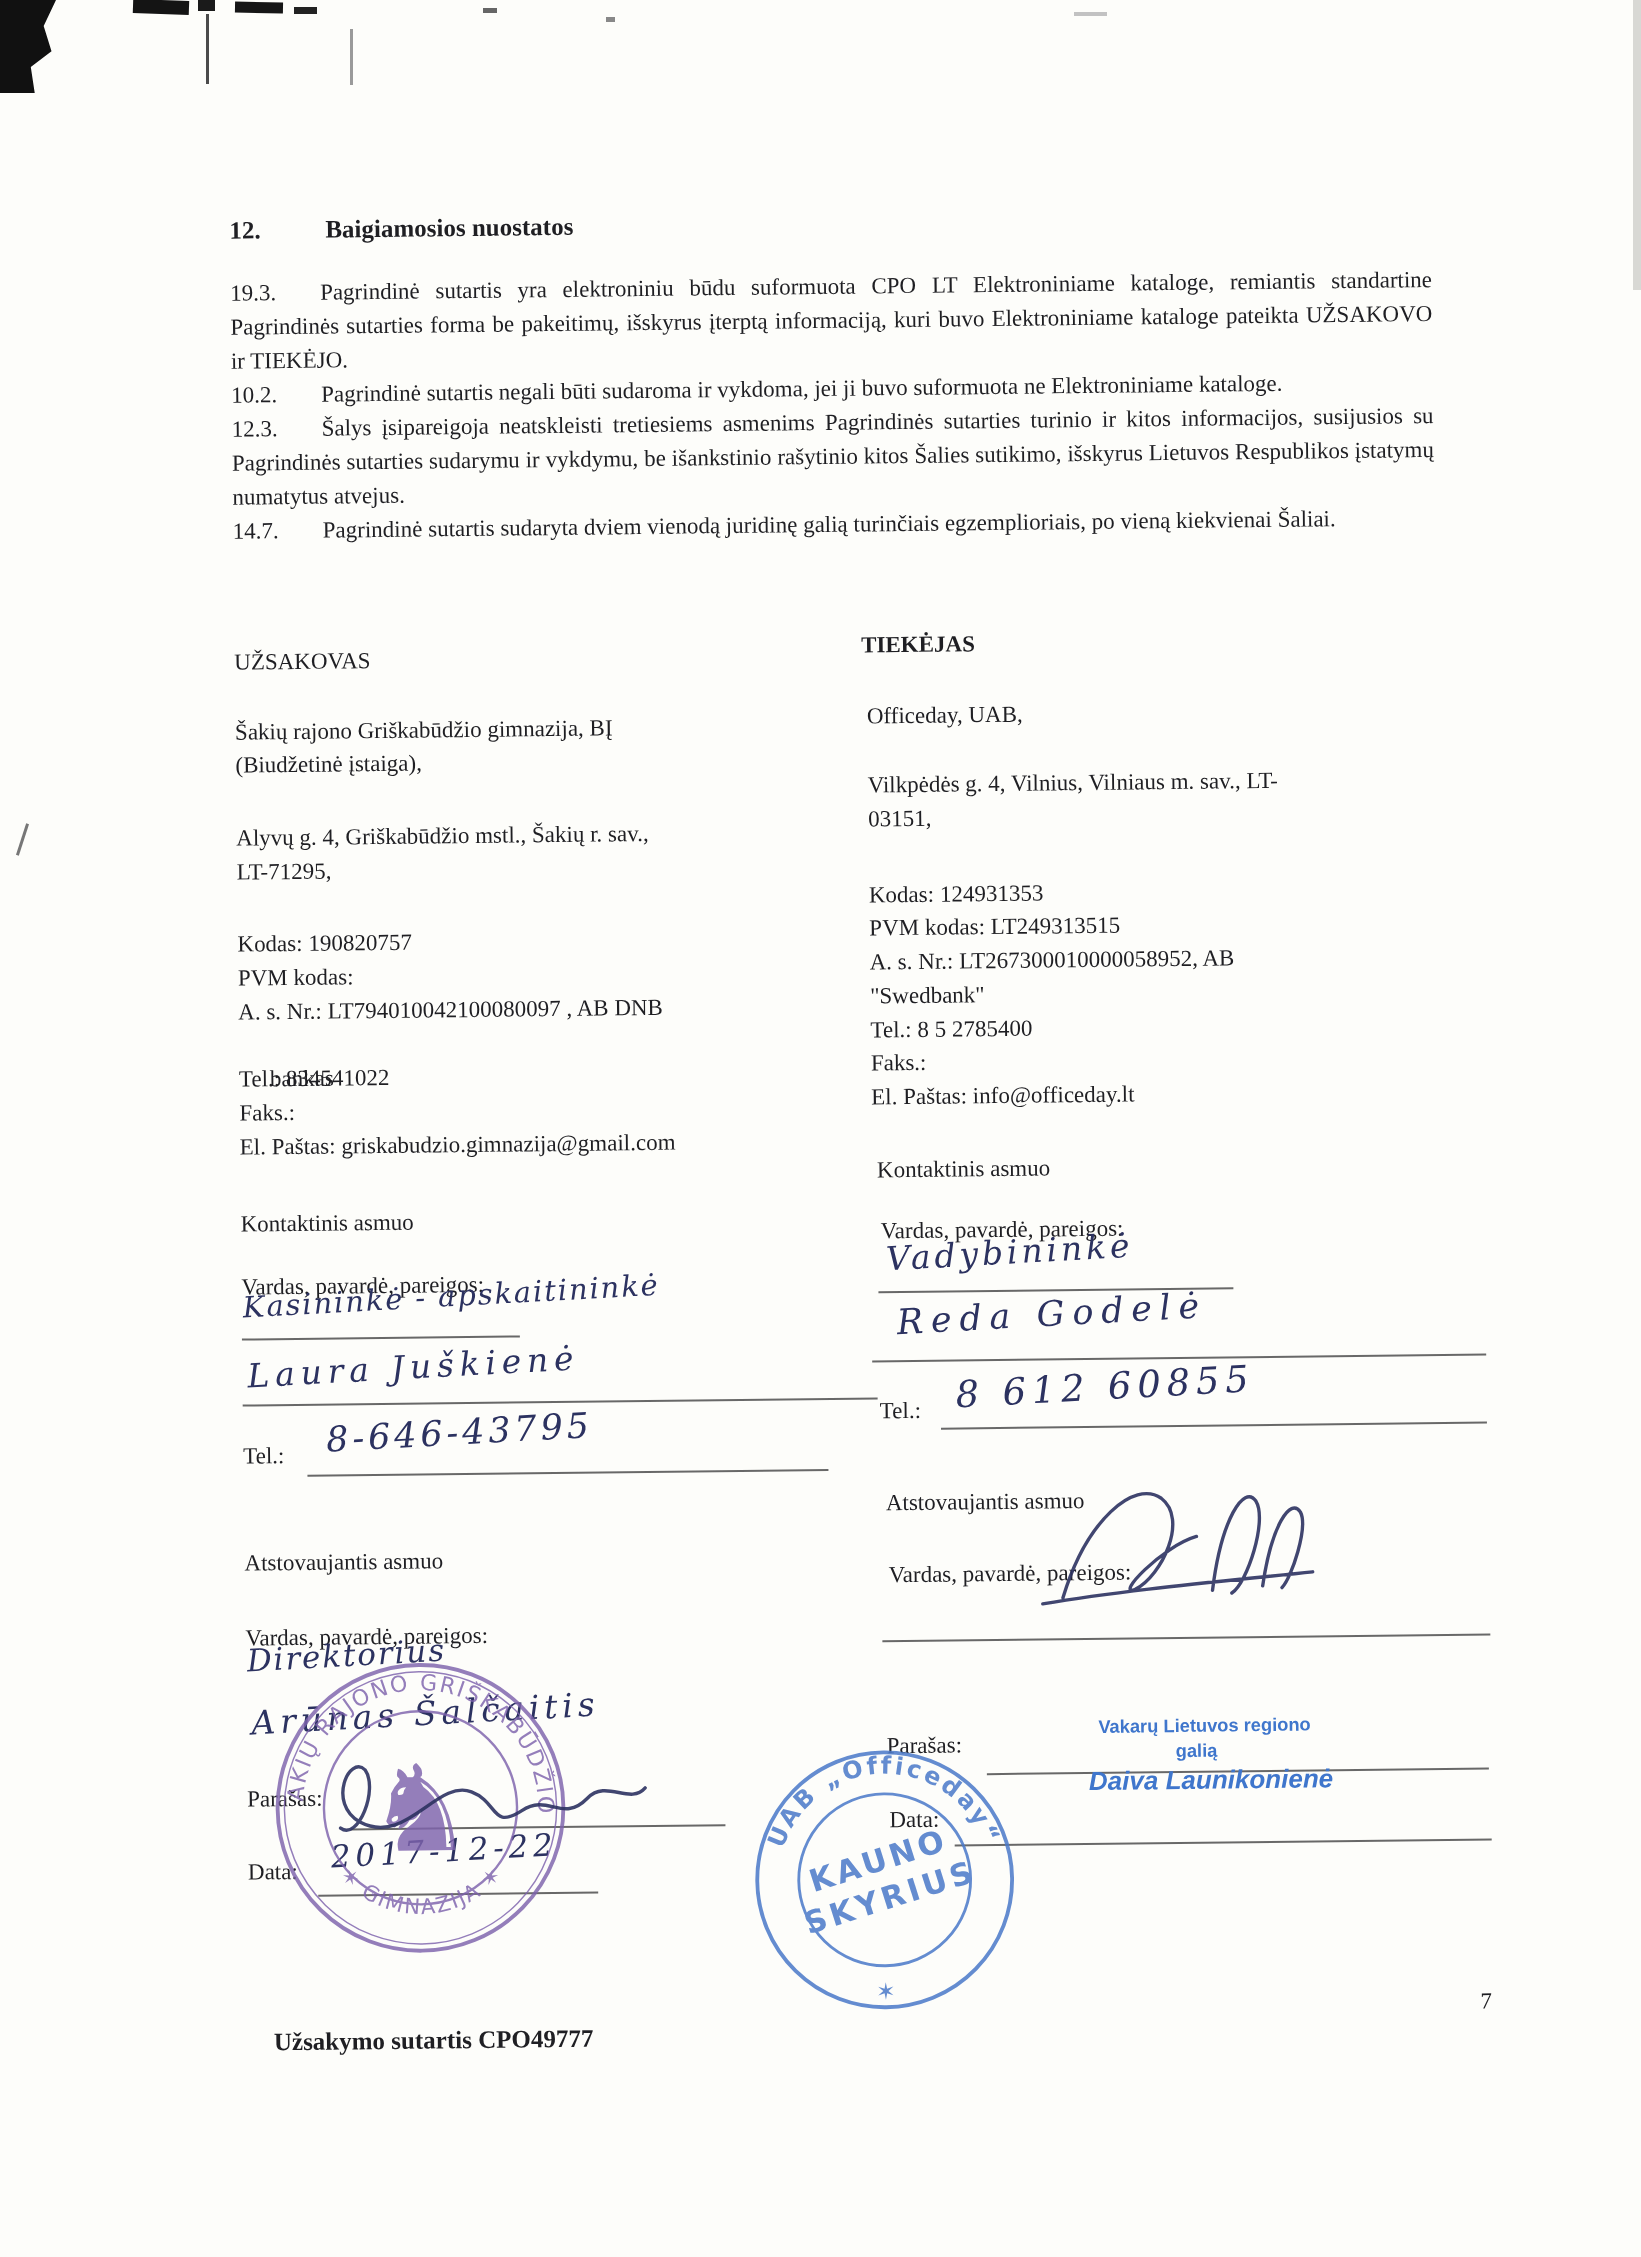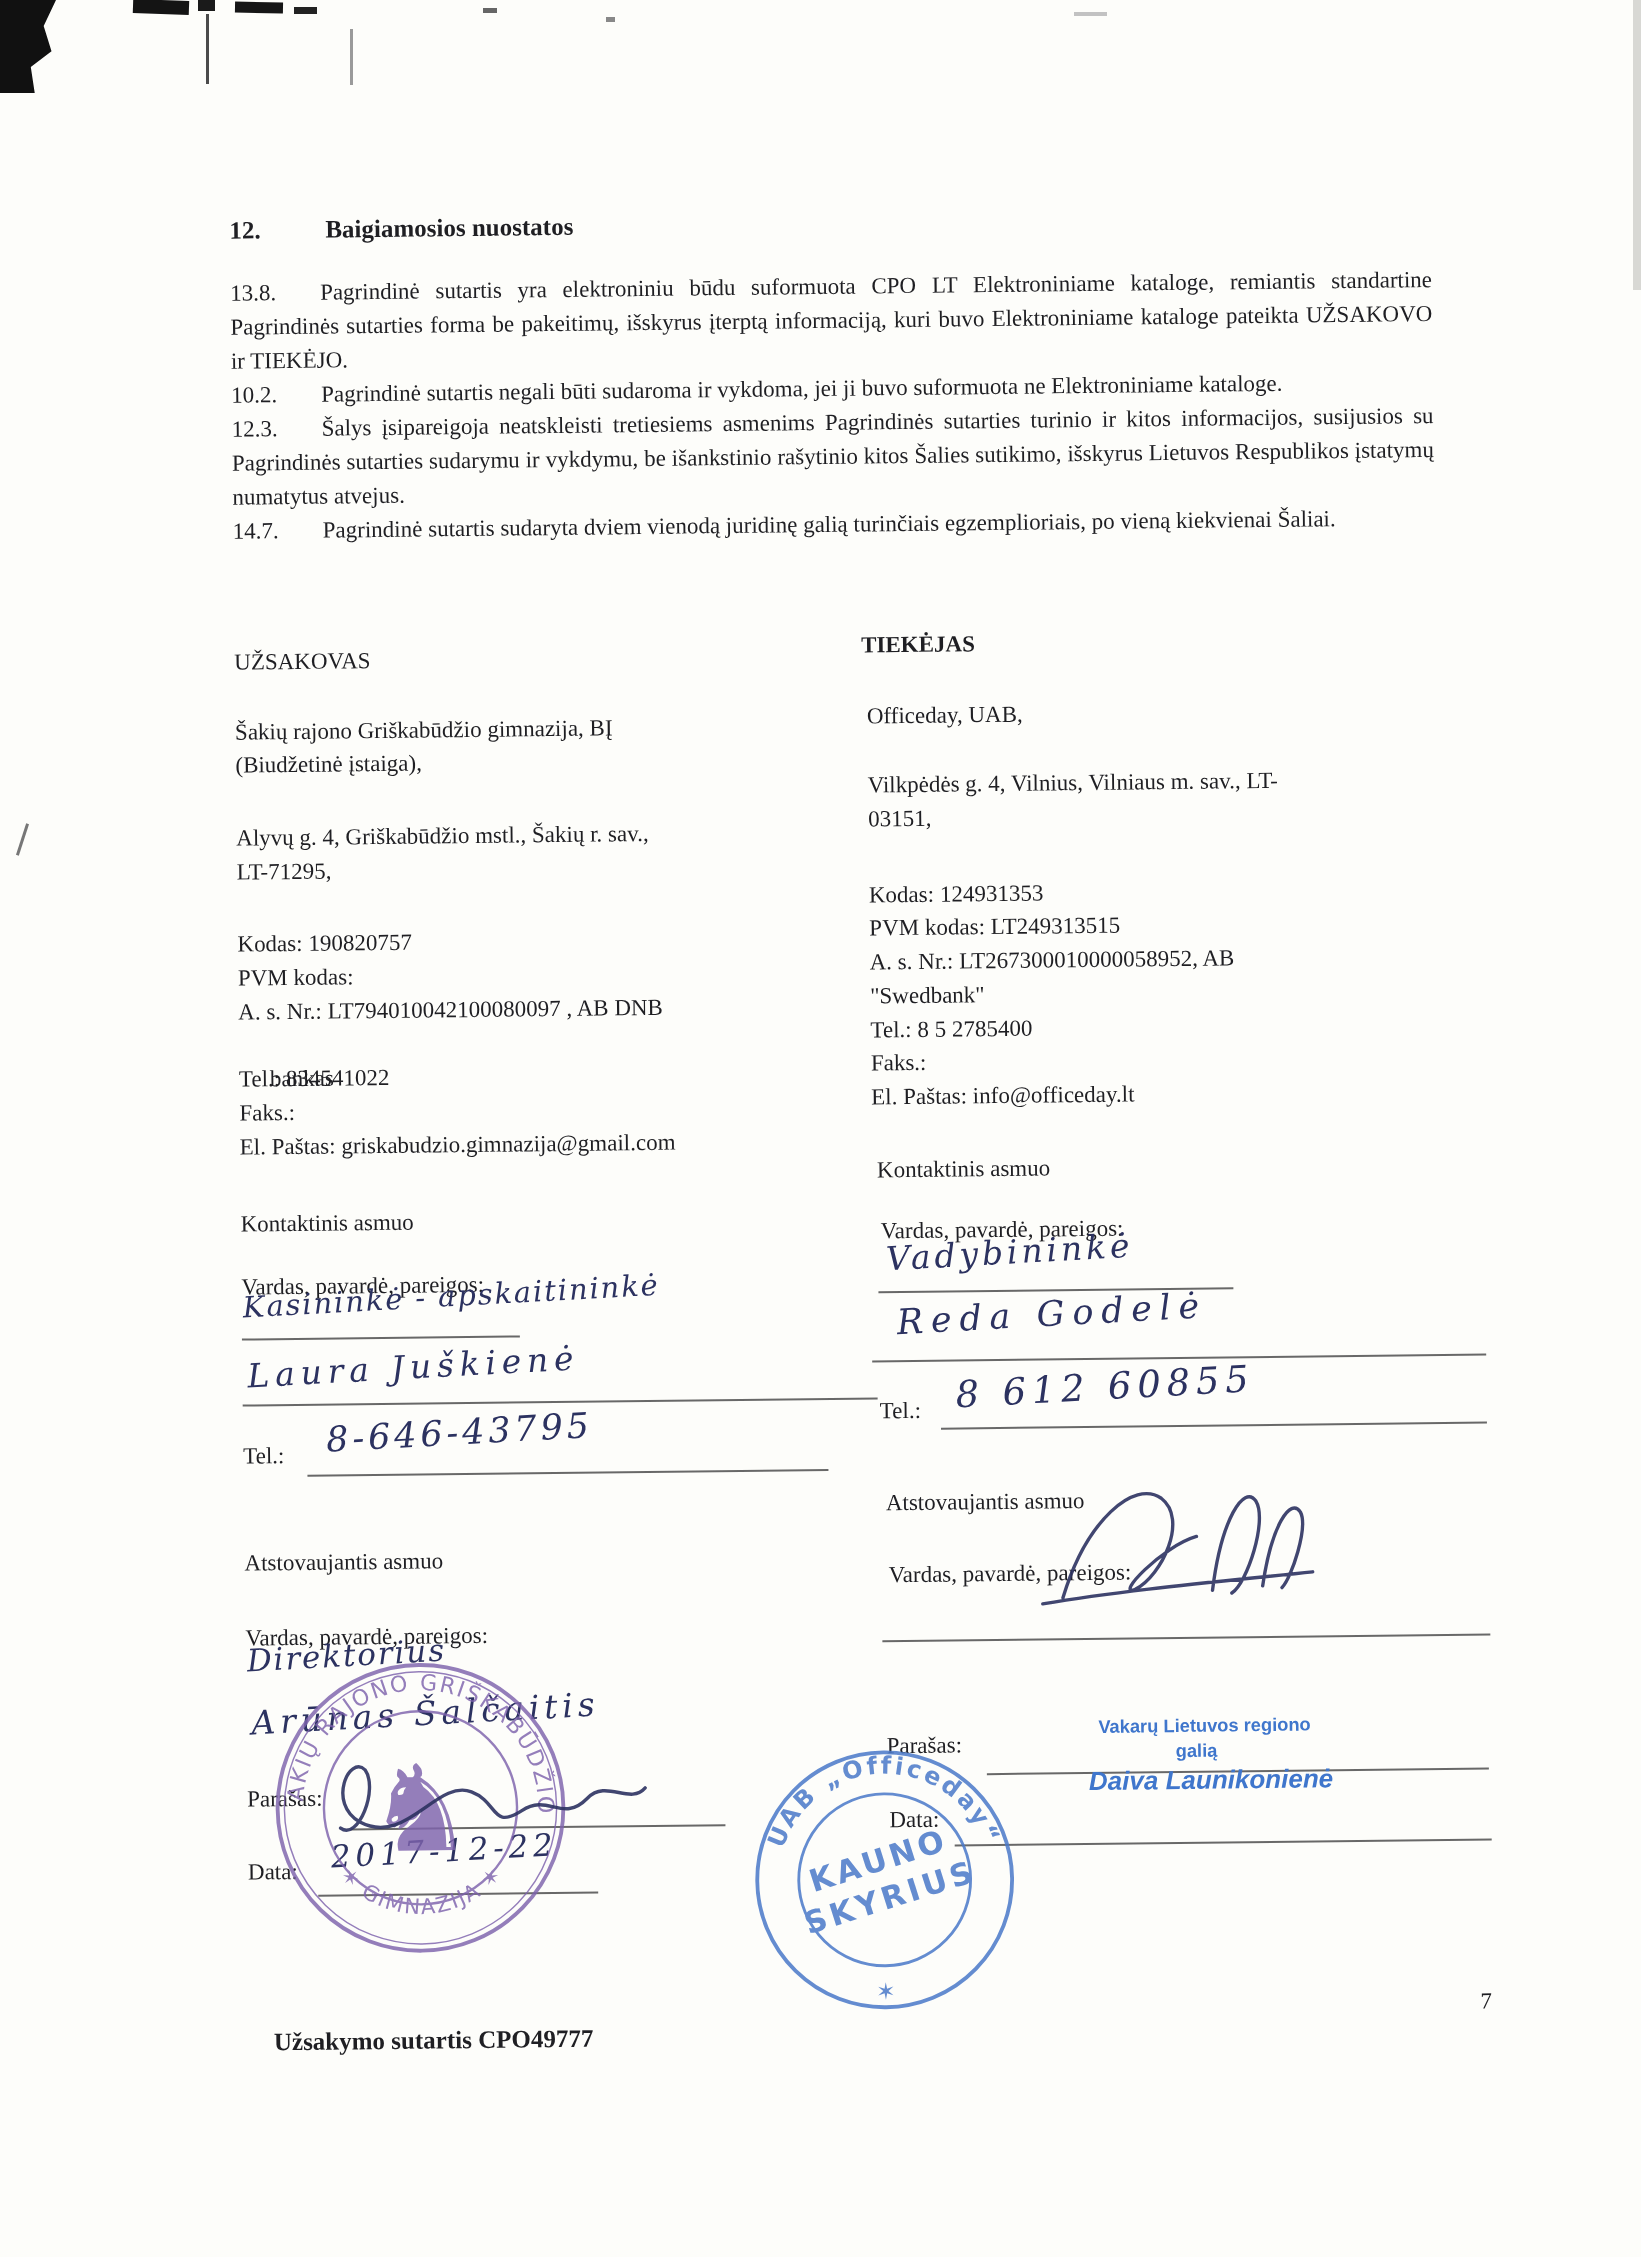--- a/index.html
+++ b/index.html
@@ -38,21 +38,21 @@
   <div class="artifact" style="left:1074px;top:11.6px;width:33px;height:4.8px;background:#c2c2c2;"></div>
   <div class="artifact" style="right:0;top:0;width:7.7px;height:290px;background:#d8d8d4;"></div>
   <div class="artifact" style="left:21px;top:823px;width:2.9px;height:33px;background:#777;transform:rotate(18deg);"></div>
 
   <div id="sheet">
 
     <span class="t b big" style="left:237px;top:208px;">12.</span>
     <span class="t b big" style="left:333px;top:208px;">Baigiamosios nuostatos</span>
 
     <div class="clauses">
-      <p><span class="cnum">13.8.</span><span class="gap"></span><span>Pagrindinė sutartis yra elektroniniu būdu suformuota CPO LT Elektroniniame kataloge, remiantis standartine Pagrindinės sutarties forma be pakeitimų, išskyrus įterptą informaciją, kuri buvo Elektroniniame kataloge pateikta UŽSAKOVO ir TIEKĖJO.</span></p>
+      <p><span class="cnum">19.3.</span><span class="gap"></span><span>Pagrindinė sutartis yra elektroniniu būdu suformuota CPO LT Elektroniniame kataloge, remiantis standartine Pagrindinės sutarties forma be pakeitimų, išskyrus įterptą informaciją, kuri buvo Elektroniniame kataloge pateikta UŽSAKOVO ir TIEKĖJO.</span></p>
       <p><span class="cnum">10.2.</span><span class="gap"></span><span>Pagrindinė sutartis negali būti sudaroma ir vykdoma, jei ji buvo suformuota ne Elektroniniame kataloge.</span></p>
       <p><span class="cnum">12.3.</span><span class="gap"></span><span>Šalys įsipareigoja neatskleisti tretiesiems asmenims Pagrindinės sutarties turinio ir kitos informacijos, susijusios su Pagrindinės sutarties sudarymu ir vykdymu, be išankstinio rašytinio kitos Šalies sutikimo, išskyrus Lietuvos Respublikos įstatymų numatytus atvejus.</span></p>
       <p><span class="cnum">14.7.</span><span class="gap"></span><span>Pagrindinė sutartis sudaryta dviem vienodą juridinę galią turinčiais egzemplioriais, po vieną kiekvienai Šaliai.</span></p>
     </div>
 
     <span class="t" style="left:237px;top:642px;">UŽSAKOVAS</span>
     <span class="t" style="left:237px;top:712px;">Šakių rajono Griškabūdžio gimnazija, BĮ</span>
     <span class="t" style="left:237px;top:745px;">(Biudžetinė įstaiga),</span>
     <span class="t" style="left:237px;top:818px;">Alyvų g. 4, Griškabūdžio mstl., Šakių r. sav.,</span>
     <span class="t" style="left:237px;top:852px;">LT-71295,</span>

